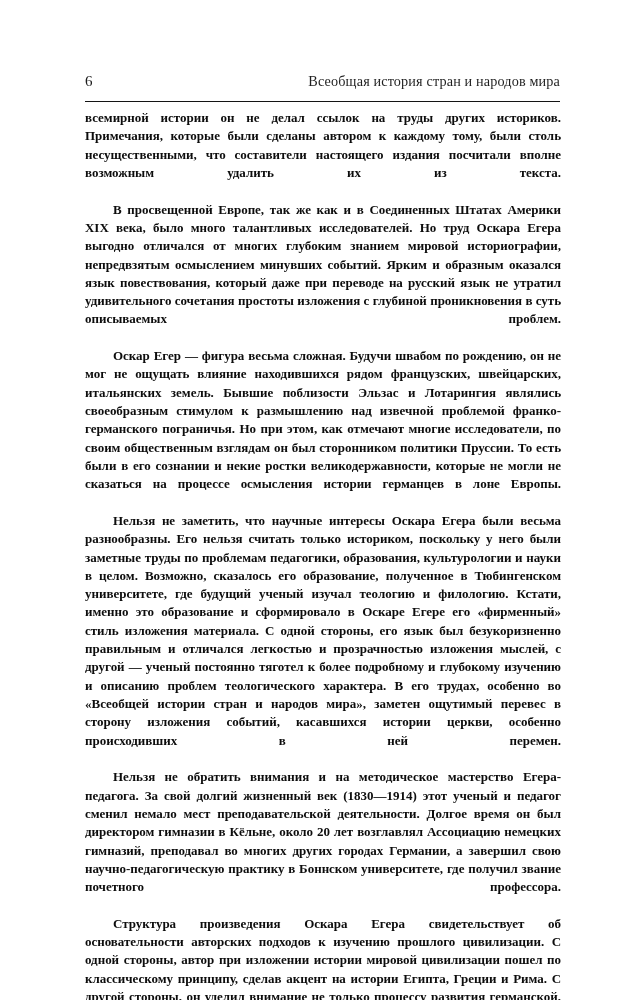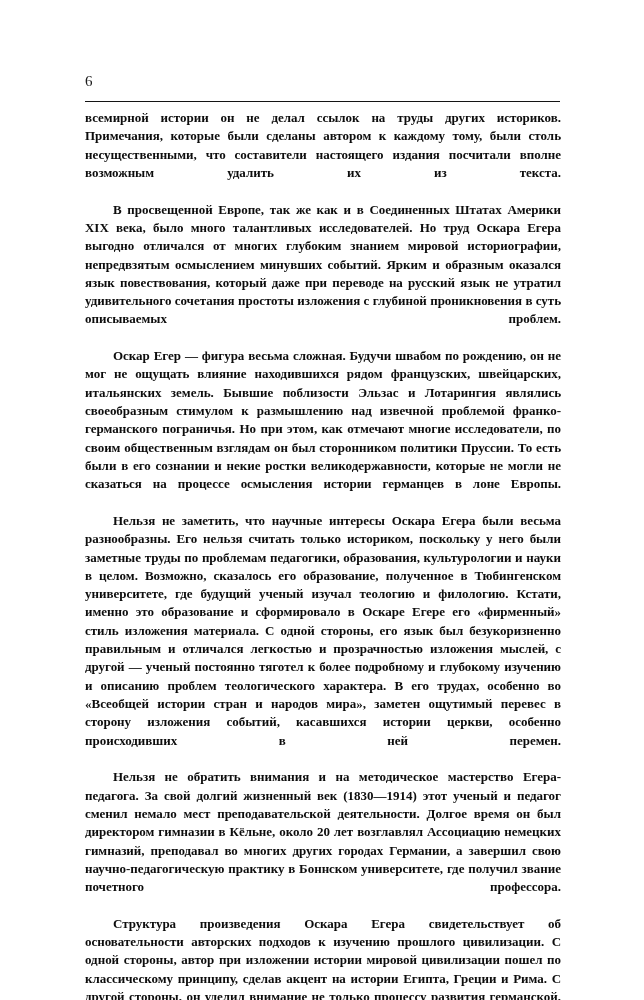--- a/index.html
+++ b/index.html
@@ -82,20 +82,21 @@
     width: 100%;
   }
 </style>
 </head>
 <body>
 
 <div class="page">
 
   <div class="running-head">
     <span class="folio">6</span>
+    <span class="head-title">Всеобщая история стран и народов мира</span>
   </div>
 
   <div class="head-rule"></div>
 
   <div class="text-column">
     <p class="para first">всемирной истории он не делал ссылок на труды других историков. Примечания, которые были сделаны автором к каждому тому, были столь несущественными, что составители настоящего издания посчитали вполне возможным удалить их из текста.</p>
     <p class="para">В просвещенной Европе, так же как и в Соединенных Штатах Америки XIX  века, было много талантливых исследователей. Но труд Оскара Егера выгодно отличался от многих глубоким знанием мировой историографии, непредвзятым осмыслением минувших событий. Ярким и образным оказался язык повествования, который даже при переводе на русский язык не утратил удивительного сочетания простоты изложения с глубиной проникновения в суть описываемых проблем.</p>
     <p class="para">Оскар Егер — фигура весьма сложная. Будучи швабом по рождению, он не мог не ощущать влияние находившихся рядом французских, швейцарских, итальянских земель. Бывшие поблизости Эльзас и Лотарингия являлись своеобразным стимулом к размышлению над извечной проблемой франко-германского пограничья. Но при этом, как отмечают многие исследователи, по своим общественным взглядам он был сторонником политики Пруссии. То есть были в его сознании и некие ростки великодержавности, которые не могли не сказаться на процессе осмысления истории германцев в лоне Европы.</p>
     <p class="para">Нельзя не заметить, что научные интересы Оскара Егера были весьма разнообразны. Его нельзя считать только историком, поскольку у него были заметные труды по проблемам педагогики, образования, культурологии и науки в целом. Возможно, сказалось его образование, полученное в Тюбингенском университете, где будущий ученый изучал теологию и филологию. Кстати, именно это образование и сформировало в Оскаре Егере его «фирменный» стиль изложения материала. С одной стороны, его язык был безукоризненно правильным и отличался легкостью и прозрачностью изложения мыслей, с другой — ученый постоянно тяготел к более подробному и глубокому изучению и описанию проблем теологического характера. В его трудах, особенно во «Всеобщей истории стран и народов мира», заметен ощутимый перевес в сторону изложения событий, касавшихся истории церкви, особенно происходивших в ней перемен.</p>
     <p class="para">Нельзя не обратить внимания и на методическое мастерство Егера-педагога. За свой долгий жизненный век (1830—1914) этот ученый и педагог сменил немало мест преподавательской деятельности. Долгое время он был директором гимназии в Кёльне, около 20 лет возглавлял Ассоциацию немецких гимназий, преподавал во многих других городах Германии, а завершил свою научно-педагогическую практику в Боннском университете, где получил звание почетного профессора.</p>

